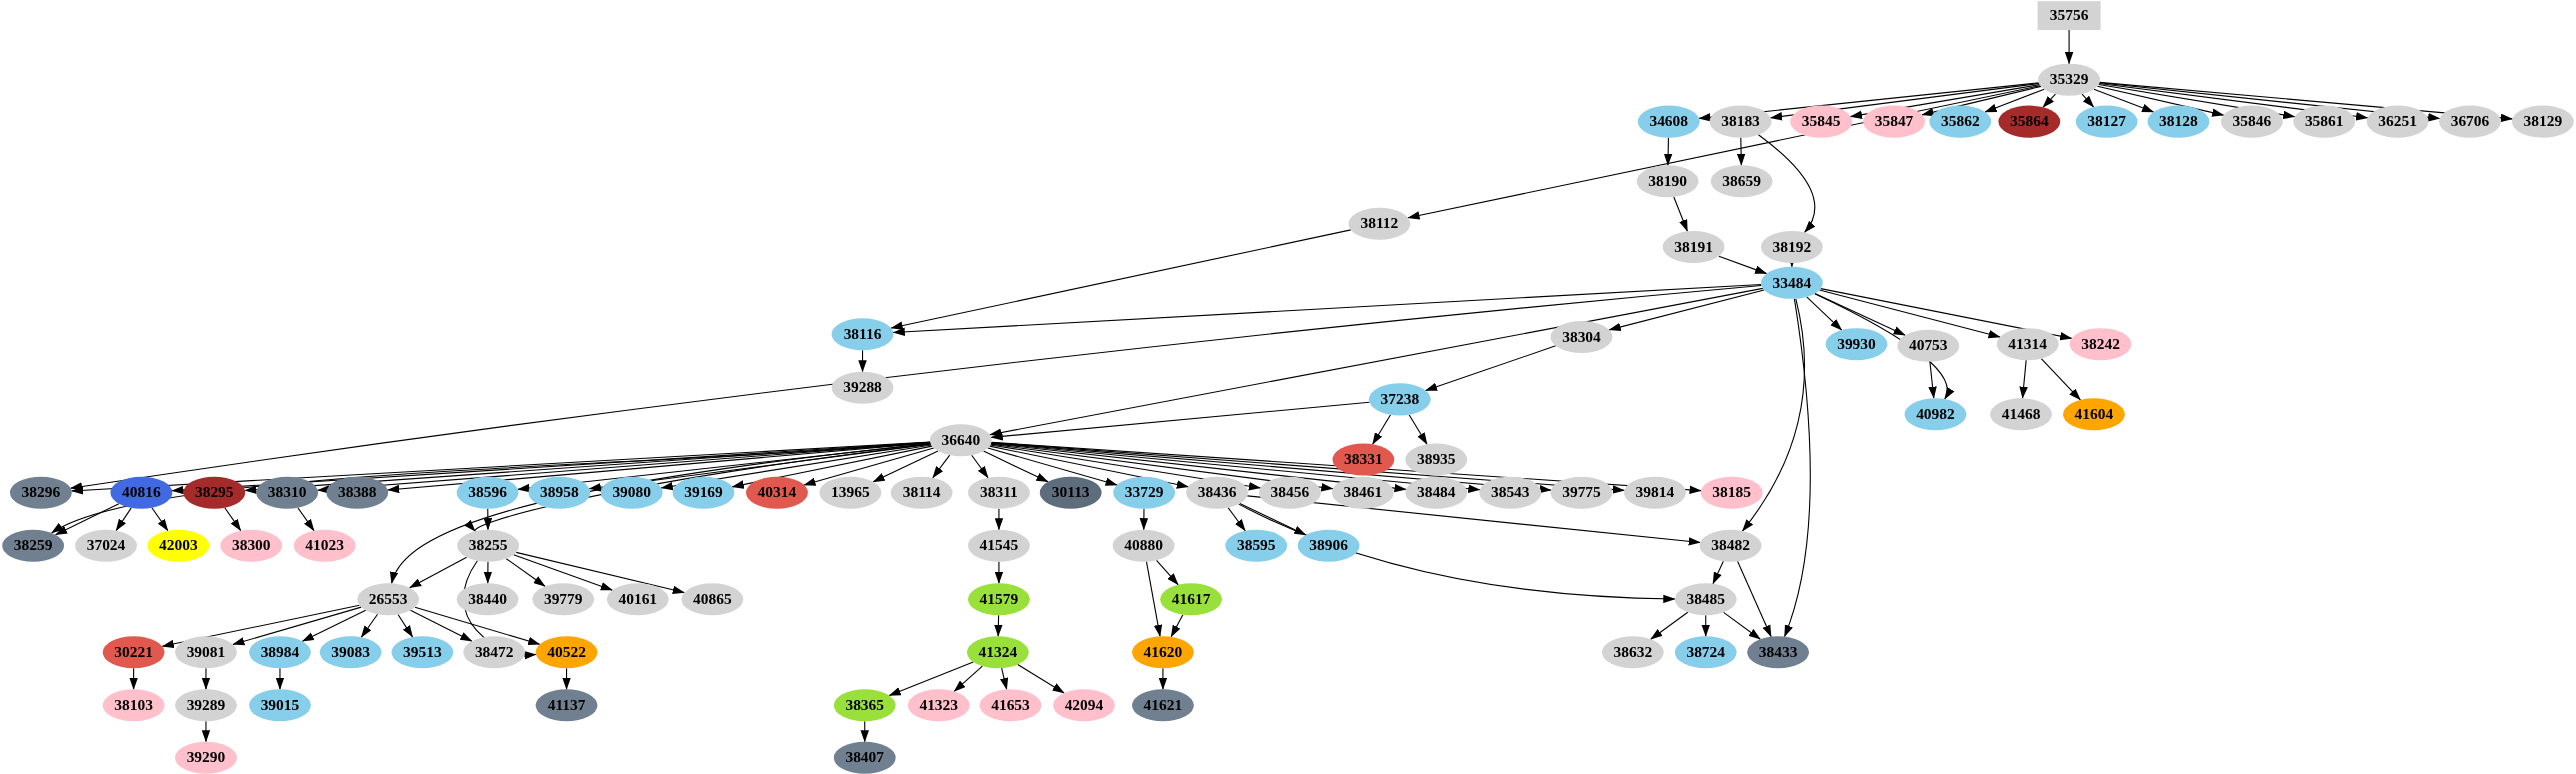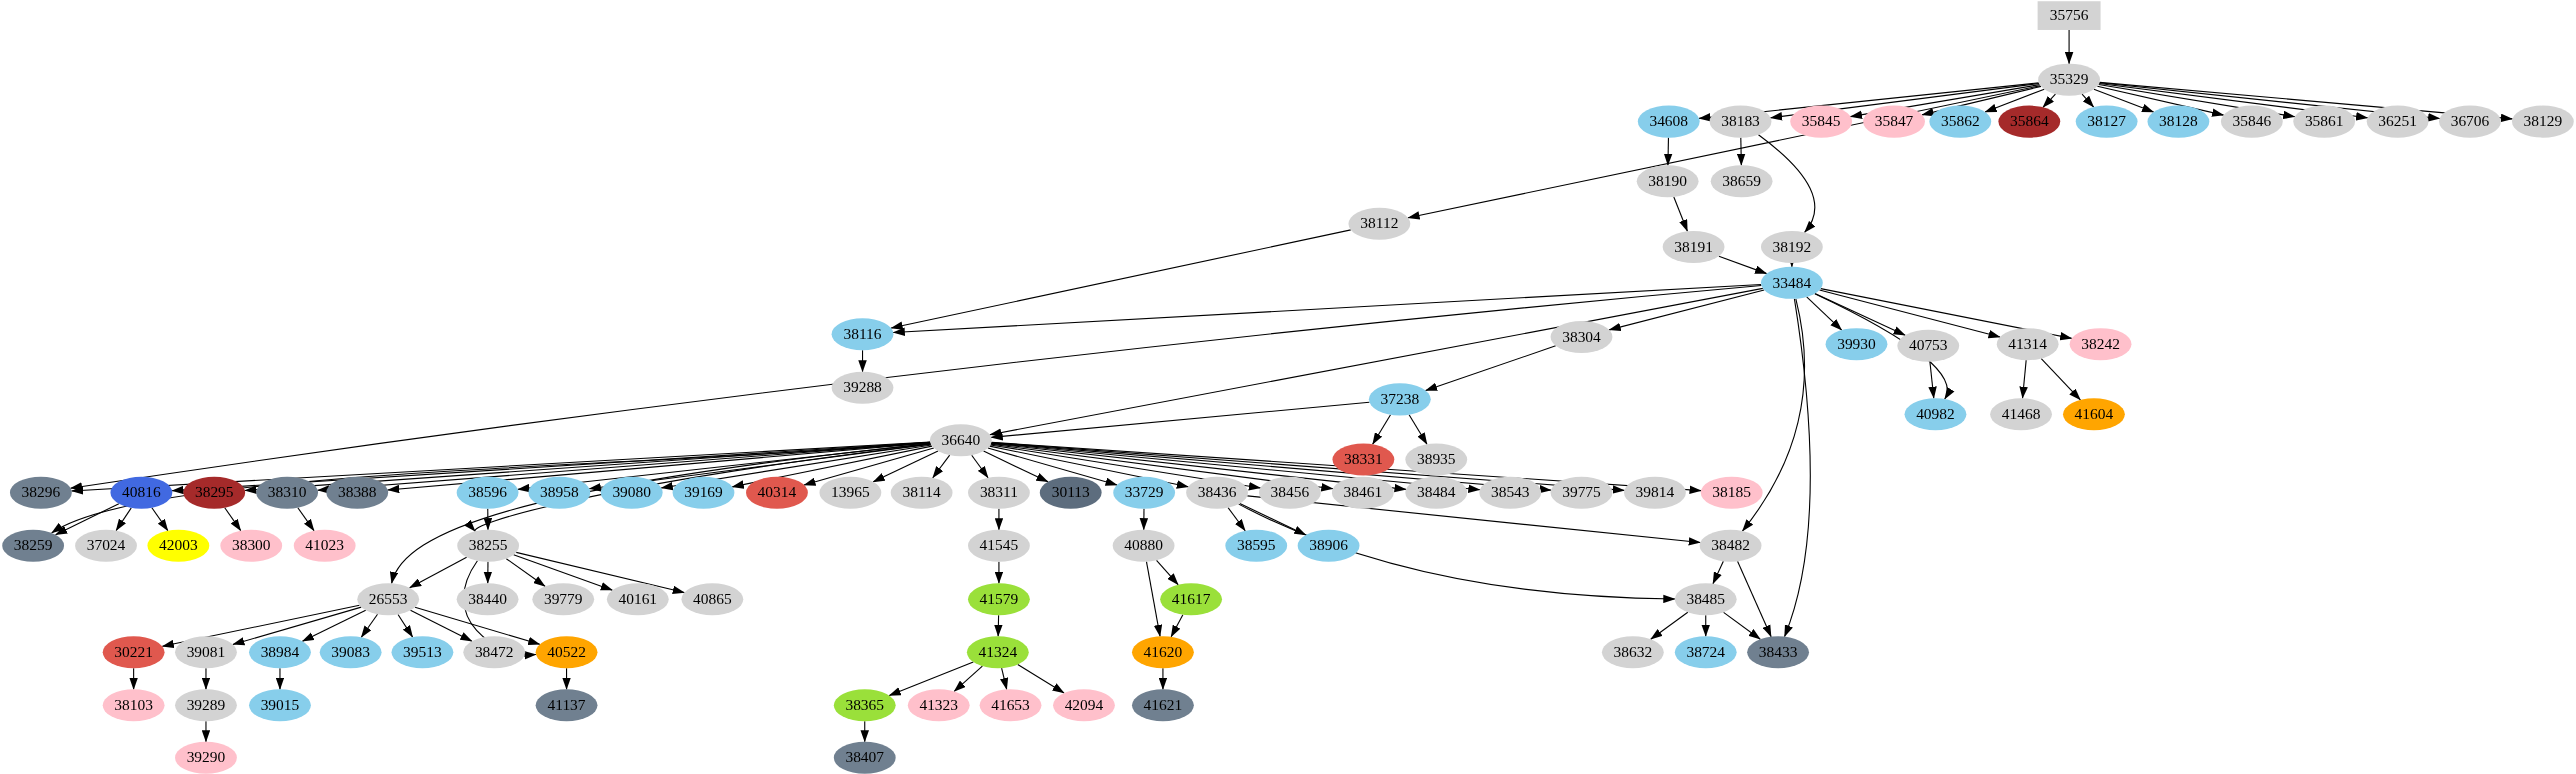--- a/index.html
+++ b/index.html
@@ -1,16 +1,16 @@
 <!DOCTYPE html>
 <html style="font-size:8.8px"><head>
 <meta charset="utf-8">
 <style>
   html,body{margin:0;padding:0;background:#ffffff;}
-  #stage{position:relative;width:2576px;height:775px;background:#ffffff;overflow:hidden;}
+  #stage{position:relative;width:2576px;height:775px;background:#ffffff;overflow:hidden;font-weight:bold;}
   svg{display:block;}
   .edge{fill:none;stroke:#000000;stroke-width:2px;}
   .node-label{font-family:"Liberation Serif","DejaVu Serif",serif;font-size:28px;fill:#000000;
               text-anchor:middle;dominant-baseline:middle;}
 </style>
 </head>
 <body>
 
 <div id="stage">
   <svg id="graph-svg" xmlns="http://www.w3.org/2000/svg" width="2576" height="775" viewBox="0 0 4665 1403">

